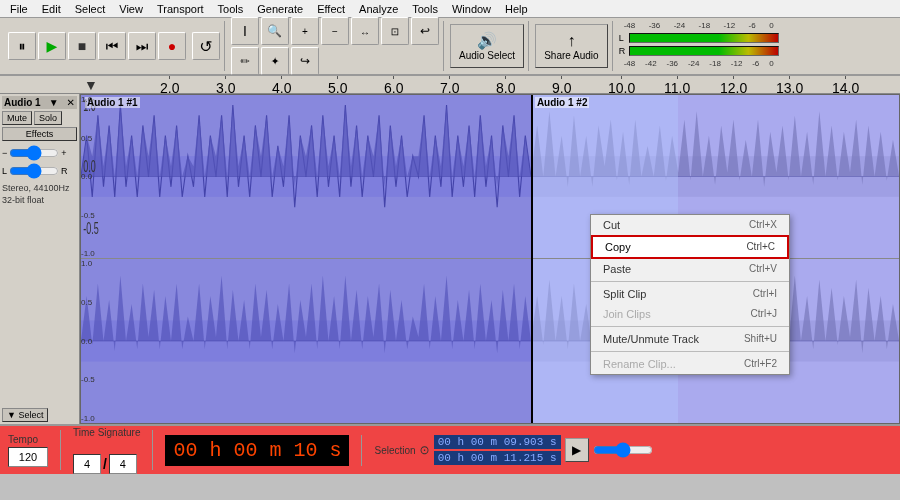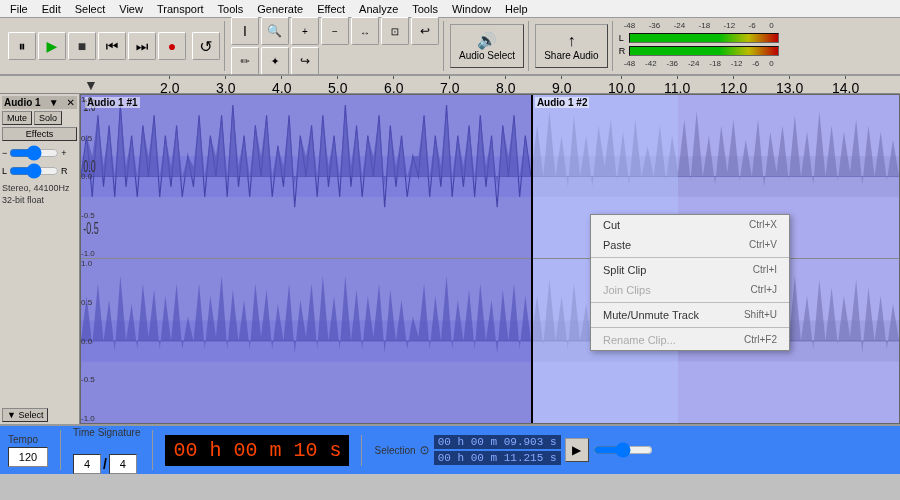--- a/index.html
+++ b/index.html
@@ -230,21 +230,21 @@
       position: absolute;
       top: 0; bottom: 0;
       width: 2px;
       background: #000;
       z-index: 20;
     }
 
     
     #bottom-bar {
       height: 50px;
-      background: #3b82f6;
+      background: #ef4444;
       border-top: 2px solid #999;
       display: flex;
       align-items: center;
       padding: 0 8px;
       gap: 12px;
     }
     .bottom-section {
       display: flex; align-items: center; gap: 4px;
       border-right: 1px solid #999;
       padding-right: 12px;
@@ -578,20 +578,24 @@
     </div>
 
     <div class="playhead" style="left: calc(55% + 0px);"></div>
   </div>
 
   <div id="context-menu">
     <div class="ctx-item">
       <span>Cut</span>
       <span class="ctx-shortcut">Ctrl+X</span>
     </div>
+    <div class="ctx-item selected-item">
+      <span>Copy</span>
+      <span class="ctx-shortcut">Ctrl+C</span>
+    </div>
     <div class="ctx-item">
       <span>Paste</span>
       <span class="ctx-shortcut">Ctrl+V</span>
     </div>
     <div class="ctx-separator"></div>
     <div class="ctx-item">
       <span>Split Clip</span>
       <span class="ctx-shortcut">Ctrl+I</span>
     </div>
     <div class="ctx-item disabled">

